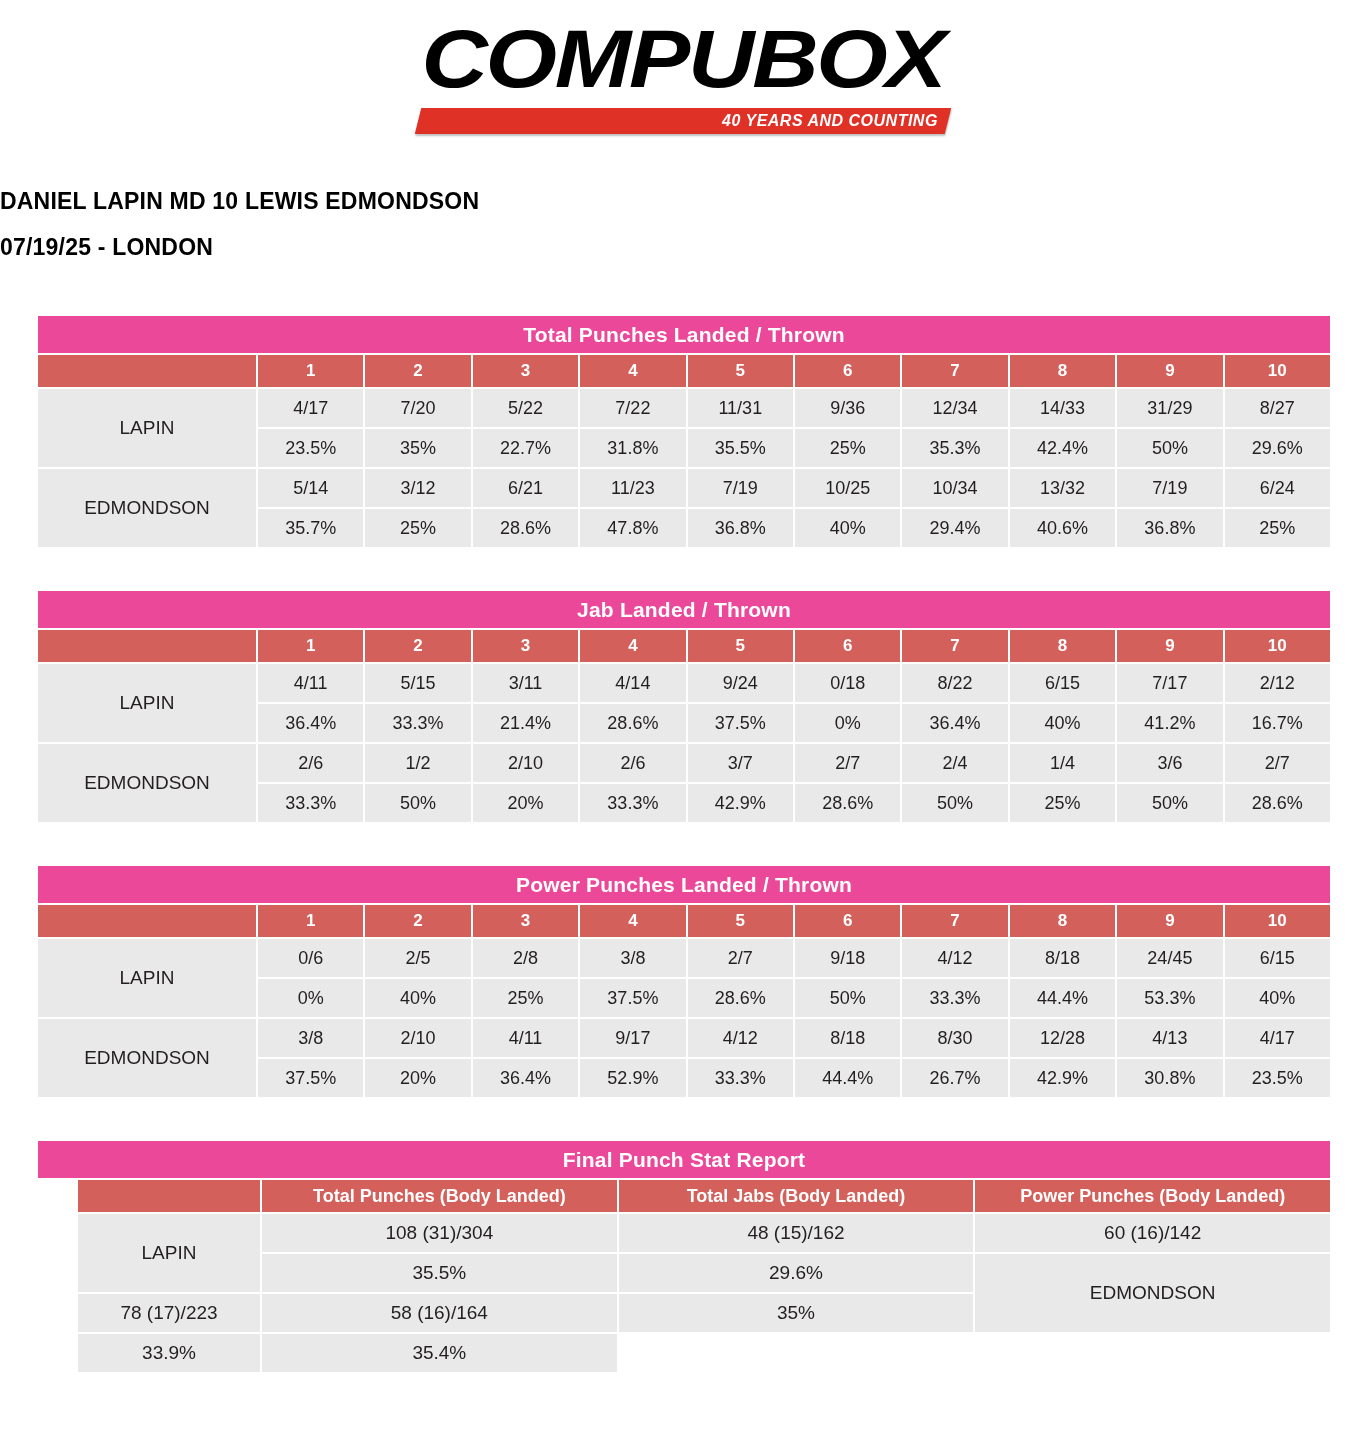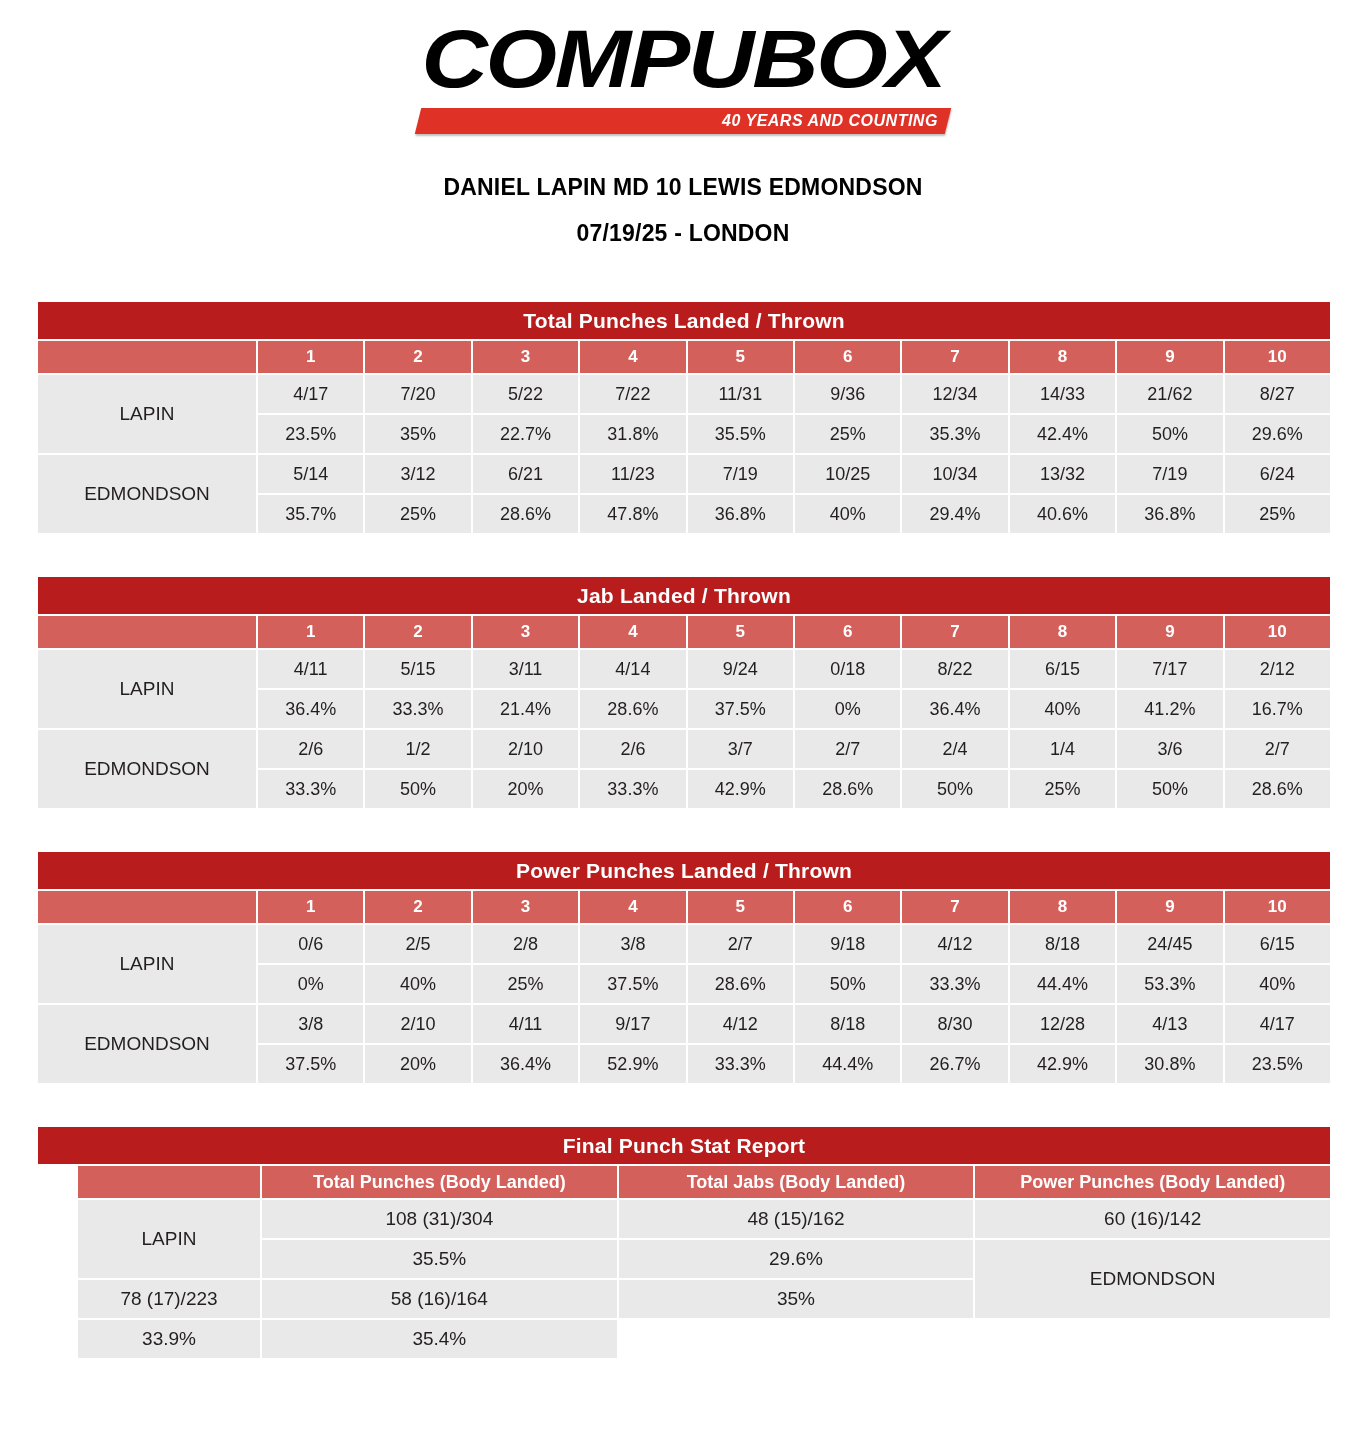--- a/index.html
+++ b/index.html
@@ -68,22 +68,22 @@
     color: #ffffff;
     font-weight: bold;
     font-style: italic;
     font-size: 16px;
     letter-spacing: 0.5px;
     white-space: nowrap;
   }
 
   
   .title-block {
-    text-align: center;
-    margin-top: 24px;
+    text-align: left;
+    margin-top: 38px;
   }
   .fight-title, .fight-sub {
     font-weight: bold;
     font-size: 23px;
     letter-spacing: 0.2px;
     color: #000000;
   }
   .fight-sub {
     margin-top: 19px;
   }
@@ -93,21 +93,21 @@
     margin-top: 55px;
     padding: 0 38px;
   }
   .stat-table {
     width: 1292px;
     margin-bottom: 44px;
   }
   .stat-table.last { margin-bottom: 0; }
 
   .tbl-title {
-    background: #b91c1c;
+    background: #ec4899;
     color: #ffffff;
     font-weight: bold;
     font-size: 21px;
     text-align: center;
     height: 37px;
     line-height: 37px;
     letter-spacing: 0.2px;
   }
 
   .grid {
@@ -193,21 +193,21 @@
 
       <div class="namecell">LAPIN</div>
       <div class="cell">4/17</div>
       <div class="cell">7/20</div>
       <div class="cell">5/22</div>
       <div class="cell">7/22</div>
       <div class="cell">11/31</div>
       <div class="cell">9/36</div>
       <div class="cell">12/34</div>
       <div class="cell">14/33</div>
-      <div class="cell">21/62</div>
+      <div class="cell">31/29</div>
       <div class="cell">8/27</div>
 
       <div class="cell">23.5%</div>
       <div class="cell">35%</div>
       <div class="cell">22.7%</div>
       <div class="cell">31.8%</div>
       <div class="cell">35.5%</div>
       <div class="cell">25%</div>
       <div class="cell">35.3%</div>
       <div class="cell">42.4%</div>

